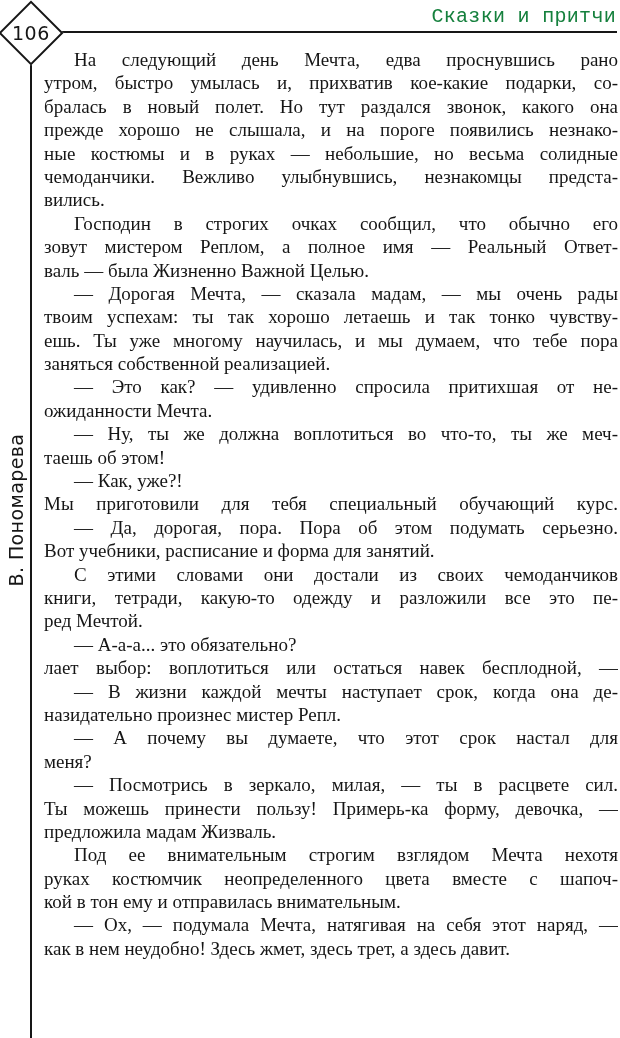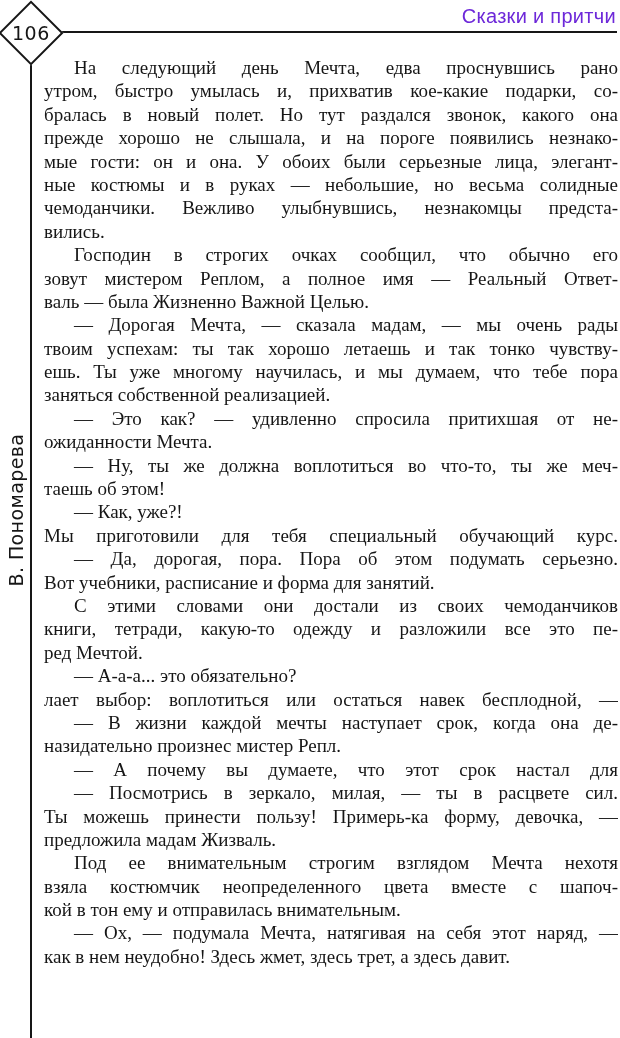--- a/index.html
+++ b/index.html
@@ -37,43 +37,43 @@
   .diamond-num {
     transform: rotate(-45deg);
     font-family: "DejaVu Sans", sans-serif;
     font-size: 19px; font-weight: 500; letter-spacing: 0.5px;
     color: #161616;
   }
 
   
   .running-title {
     position: absolute; top: 5px; right: 4px;
-    font-family: Liberation Sans, sans-serif;
+    font-family: Liberation Mono, monospace;
     font-size: 20px; letter-spacing: 0.3px;
-    color: #6d28d9; white-space: nowrap;
+    color: #15803d; white-space: nowrap;
   }
 
   
   .author-wrap {
     position: absolute; left: 2px; top: 402px;
     width: 28px; height: 215px;
   }
   .author-text {
     position: absolute; left: 50%; top: 50%;
     transform: translate(-50%, -50%) rotate(-90deg);
     transform-origin: center center;
     white-space: nowrap;
     font-family: "DejaVu Sans", sans-serif;
     font-size: 19px; letter-spacing: 0.4px;
     color: #161616;
   }
 
   
   .text-block {
-    position: absolute; left: 44px; top: 56px; width: 574px;
+    position: absolute; left: 44px; top: 48px; width: 574px;
     font-size: 19px; line-height: 23.4px;
   }
   .para { margin: 0; }
   .line {
     text-align: justify;
     text-align-last: justify;
     text-justify: inter-word;
     white-space: normal;
     overflow: hidden;
     height: 23.4px;
@@ -99,21 +99,20 @@
   <div class="author-wrap">
     <span class="author-text">В. Пономарева</span>
   </div>
 
   <div class="text-block">
       <div class="para">
         <div class="line first">На следующий день Мечта, едва проснувшись рано</div>
         <div class="line">утром, быстро умылась и, прихватив кое-какие подарки, со-</div>
         <div class="line">бралась в новый полет. Но тут раздался звонок, какого она</div>
         <div class="line">прежде хорошо не слышала, и на пороге появились незнако-</div>
-        <div class="line">мые гости: он и она. У обоих были серьезные лица, элегант-</div>
         <div class="line">ные костюмы и в руках — небольшие, но весьма солидные</div>
         <div class="line">чемоданчики. Вежливо улыбнувшись, незнакомцы предста-</div>
         <div class="line last">вились.</div>
       </div>
       <div class="para">
         <div class="line first">Господин в строгих очках сообщил, что обычно его</div>
         <div class="line">зовут мистером Реплом, а полное имя — Реальный Ответ-</div>
         <div class="line last">валь — была Жизненно Важной Целью.</div>
       </div>
       <div class="para">
@@ -146,29 +145,30 @@
       <div class="para">
         <div class="line first last">— А-а-а... это обязательно?</div>
       </div>
       <div class="para">
         <div class="line">лает выбор: воплотиться или остаться навек бесплодной, —</div>
         <div class="line first">— В жизни каждой мечты наступает срок, когда она де-</div>
         <div class="line last">назидательно произнес мистер Репл.</div>
       </div>
       <div class="para">
         <div class="line first">— А почему вы думаете, что этот срок настал для</div>
+        <div class="line last">меня?</div>
       </div>
       <div class="para">
         <div class="line first">— Посмотрись в зеркало, милая, — ты в расцвете сил.</div>
         <div class="line">Ты можешь принести пользу! Примерь-ка форму, девочка, —</div>
         <div class="line last">предложила мадам Жизваль.</div>
       </div>
       <div class="para">
         <div class="line first">Под ее внимательным строгим взглядом Мечта нехотя</div>
-        <div class="line">взяла костюмчик неопределенного цвета вместе с шапоч-</div>
+        <div class="line">руках костюмчик неопределенного цвета вместе с шапоч-</div>
         <div class="line last">кой в тон ему и отправилась внимательным.</div>
       </div>
       <div class="para">
         <div class="line first">— Ох, — подумала Мечта, натягивая на себя этот наряд, —</div>
         <div class="line last">как в нем неудобно! Здесь жмет, здесь трет, а здесь давит.</div>
       </div>
     </div>
 
 </div>
 

